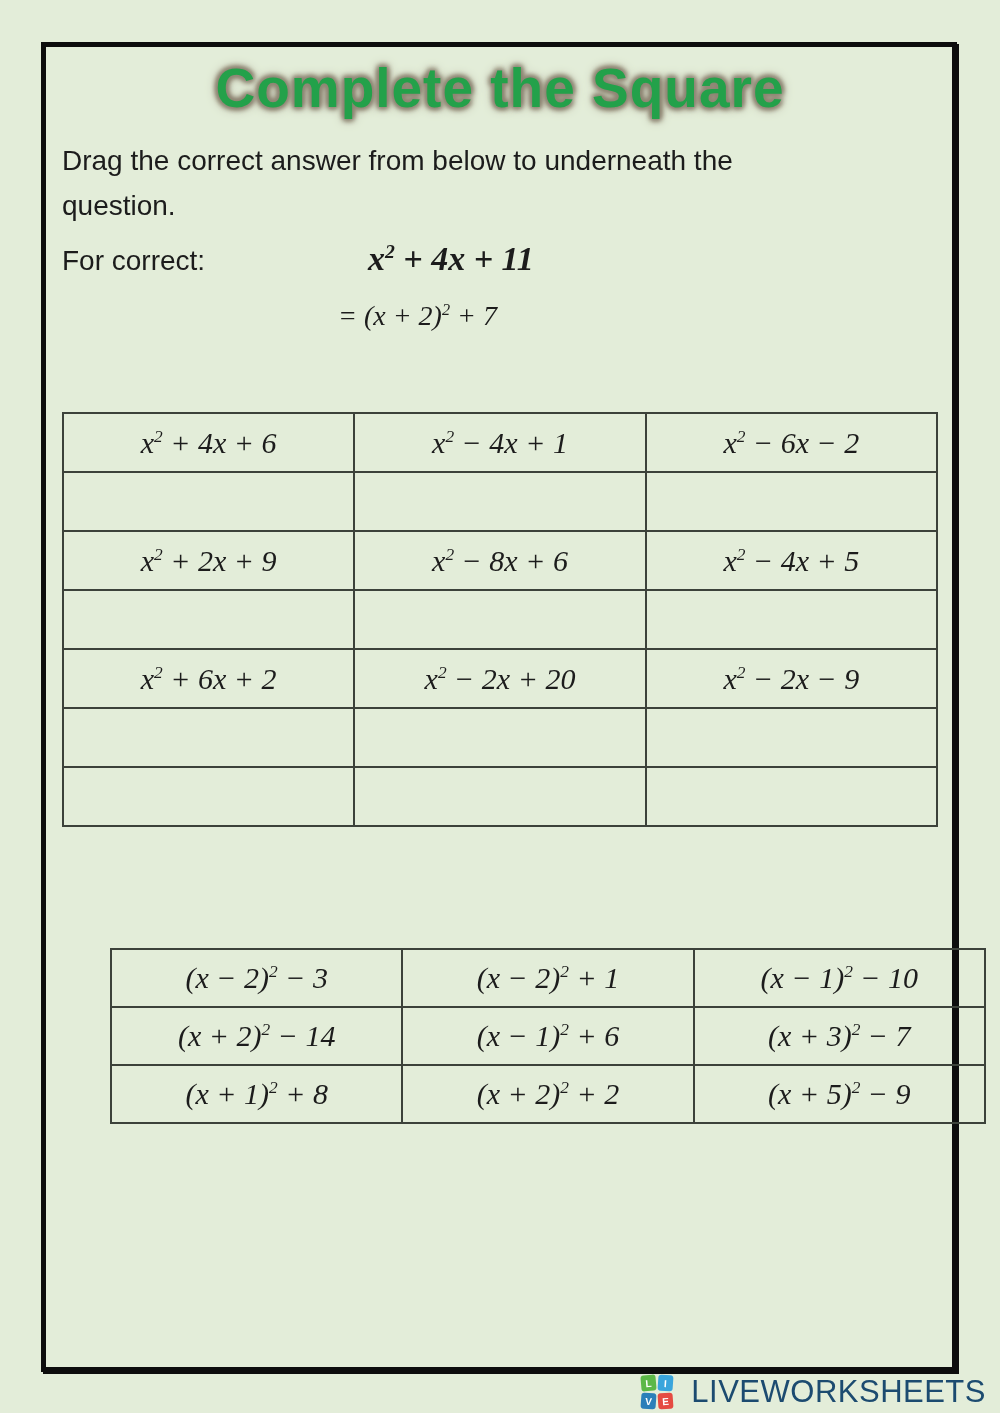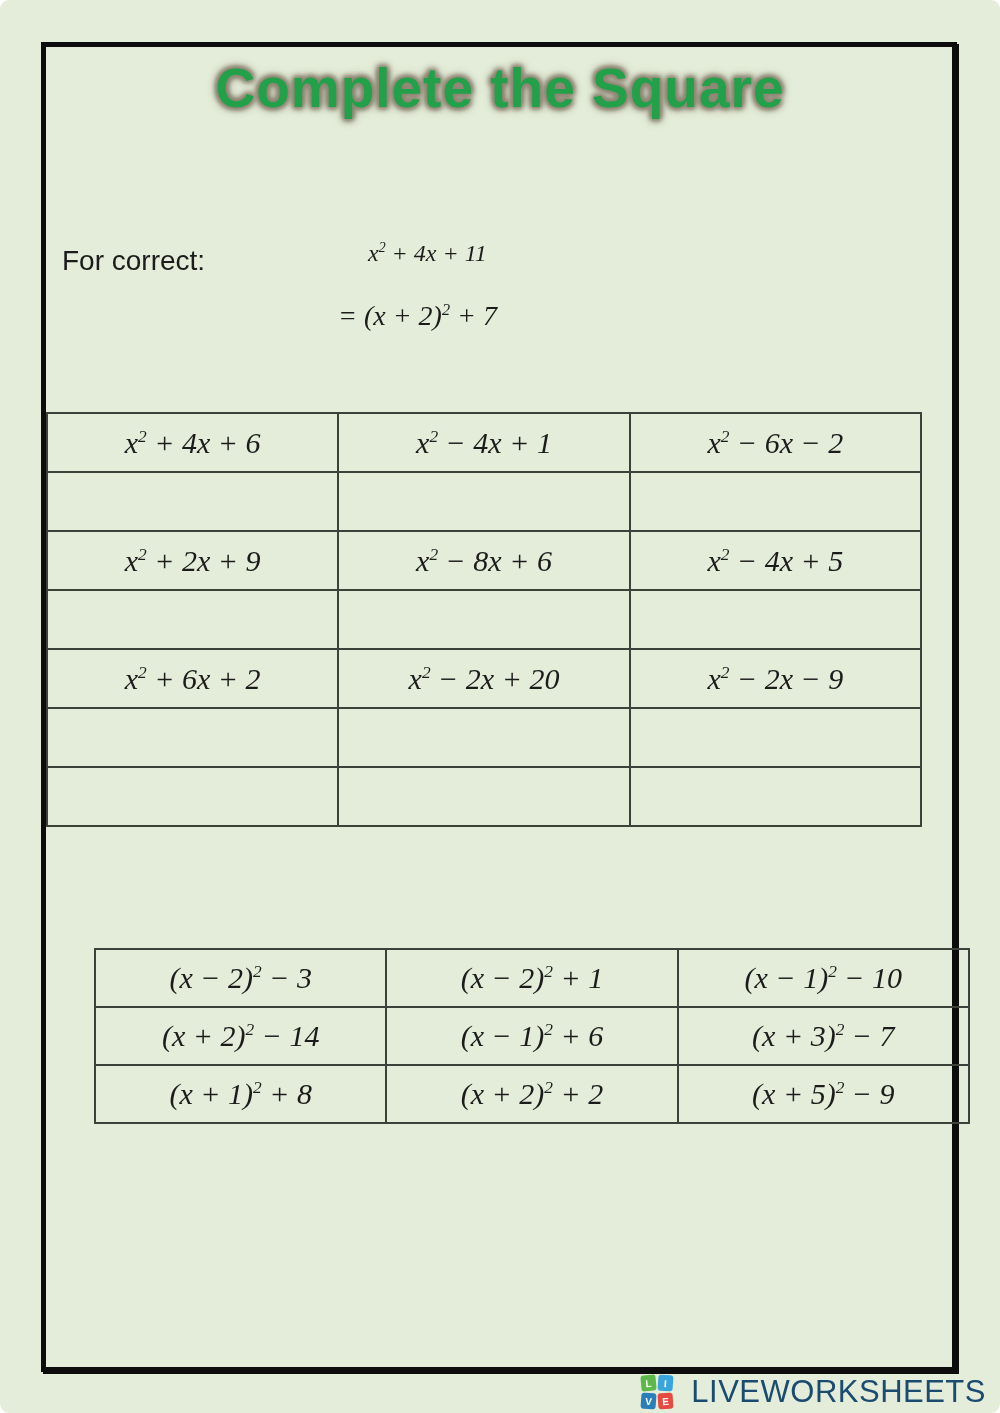--- a/index.html
+++ b/index.html
@@ -3,21 +3,20 @@
 <meta charset="utf-8">
 <style>
   html,body{margin:0;padding:0;}
   .page{
     position:relative;
     width:1000px;height:1413px;
     background:#e3edd9;
     font-family:"Liberation Sans", sans-serif;
     color:#1c1c1c;
     overflow:hidden;
-    border-radius:9px;
   }
   .frame{
     position:absolute;
     left:41px;top:42px;
     width:916px;height:1330px;
     border:5px solid #0d0d0d;
     box-shadow:2px 2px 0 #0d0d0d;
     box-sizing:border-box;
   }
   .title{
@@ -50,30 +49,31 @@
     font-size:28px;
   }
   .math{
     font-family:"Liberation Serif","DejaVu Serif",serif;
     font-style:italic;
   }
   .math sup{font-size:58%;font-style:italic;line-height:0;}
   .example-expr{
     position:absolute;
     left:368px;top:240px;
-    font-size:24px;
+    font-size:34px;
+    font-weight:bold;
   }
   .example-result{
     position:absolute;
     left:338px;top:300px;
     font-size:28px;
   }
   table.grid{
     position:absolute;
-    left:46px;
+    left:62px;
     width:876px;
     border-collapse:collapse;
     table-layout:fixed;
   }
   table.grid td{
     border:2px solid #3c423a;
     text-align:center;
     vertical-align:middle;
     font-size:30px;
     padding:0;
@@ -118,20 +118,21 @@
 </style>
 </head>
 <body>
 
 <div class="page">
 
   <div class="frame"></div>
 
   <h1 class="title">Complete the Square</h1>
 
+  <p class="instructions">Drag the correct answer from below to underneath the question.</p>
 
   <span class="example-label">For correct:</span>
   <span class="example-expr math">x<sup>2</sup> + 4x + 11</span>
   <span class="example-result math">= (x + 2)<sup>2</sup> + 7</span>
 
   <table class="grid questions">
     <tbody>
         <tr>
       <td class="math">x<sup>2</sup> + 4x + 6</td>
       <td class="math">x<sup>2</sup> − 4x + 1</td>

